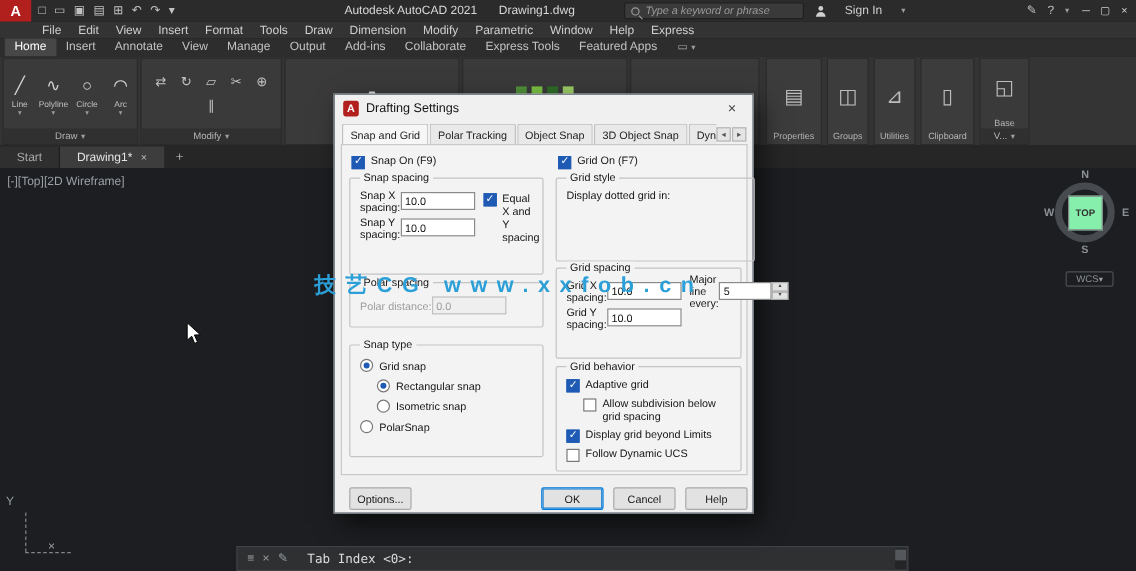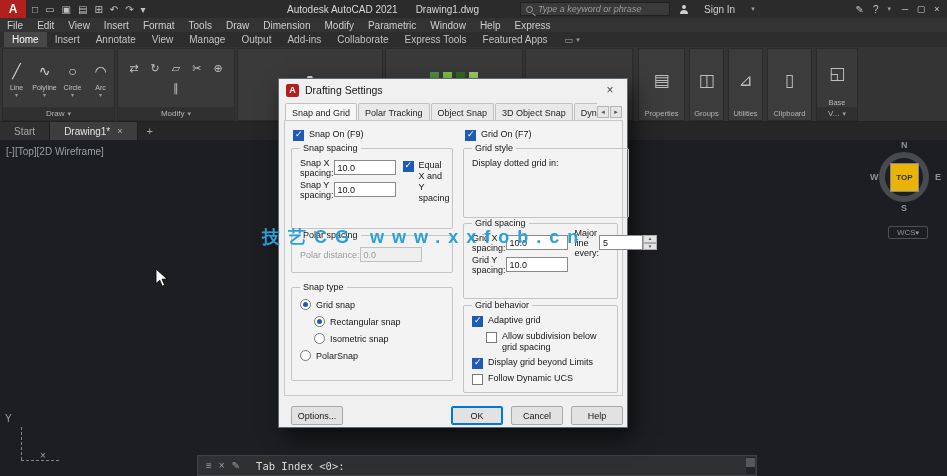--- a/index.html
+++ b/index.html
@@ -19,21 +19,21 @@
   #signin{position:absolute;left:680px;top:0;height:18px;display:flex;align-items:center;gap:16px;color:#cfcfcf;font-size:10px}
   #person{width:8px;height:9px;position:relative;flex:0 0 auto}
   #person::before{content:"";position:absolute;left:2px;top:0;width:4px;height:4px;border-radius:50%;background:#cfcfcf}
   #person::after{content:"";position:absolute;left:0;top:5px;width:8px;height:4px;border-radius:4px 4px 0 0;background:#cfcfcf}
   #tb-icons{position:absolute;right:56px;top:0;height:18px;display:flex;align-items:center;gap:9px;color:#c2c2c2;font-size:10px}
   #winctrl{position:absolute;right:2px;top:0;height:18px;display:flex;align-items:center;color:#d0d0d0;font-size:9px}
   #winctrl span{width:16px;text-align:center}
   .dd{font-size:7px;color:#9d9d9d}
 
   
-  #menubar{position:absolute;left:0;top:18px;width:947px;height:14px;background:#333333;display:flex;align-items:center;color:#cfcfcf;font-size:10px}
+  #menubar{position:absolute;left:0;top:18px;width:947px;height:14px;background:#333333;display:flex;align-items:center;padding-left:28px;color:#cfcfcf;font-size:10px}
   .mitem{padding:0 7px;white-space:nowrap}
 
   
   #ribbontabs{position:absolute;left:0;top:32px;width:947px;height:15px;background:#2d2d2d;display:flex;align-items:stretch;padding-left:4px;font-size:10px;color:#c2c2c2}
   #rtabs{display:flex}
   .rtab{display:flex;align-items:center;padding:0 8px;white-space:nowrap}
   .rtab.active{background:#474747;color:#fff}
   #rib-toggle{display:flex;align-items:center;gap:3px;padding:0 9px;color:#a8a8a8;font-size:9px}
 
   
@@ -74,21 +74,21 @@
   .ftab{display:flex;align-items:center;gap:7px;padding:0 14px;font-size:10px;background:#2f2f2f;color:#a8a8a8;border-right:1px solid #1e1e1e}
   .ftab.active{background:#3d3d3d;color:#e4e4e4}
   .fclose{font-size:9px;color:#b5b5b5}
   #ftab-plus{display:flex;align-items:center;padding:0 9px;color:#a8a8a8;font-size:11px}
 
   
   #viewport{position:absolute;left:0;top:140px;width:947px;height:336px;background:#1c1e21}
   #vp-controls{position:absolute;left:6px;top:146px;color:#9aa0a6;font-size:10px;z-index:5}
   #viewcube{position:absolute;left:872px;top:142px;width:72px;height:78px;z-index:5}
   #vc-ring{position:absolute;left:7px;top:10px;width:50px;height:50px;border:6px solid rgba(125,129,133,.45);border-radius:50%}
-  #vc-face{position:absolute;left:18px;top:21px;width:29px;height:29px;background:#eab308;border:1px solid #84888c;color:#333;font-size:8px;font-weight:bold;display:flex;align-items:center;justify-content:center}
+  #vc-face{position:absolute;left:18px;top:21px;width:29px;height:29px;background:#86efac;border:1px solid #84888c;color:#333;font-size:8px;font-weight:bold;display:flex;align-items:center;justify-content:center}
   .vc-letter{position:absolute;color:#8d9297;font-size:9px;font-weight:bold}
   #vc-n{left:29px;top:-2px}#vc-w{left:-2px;top:30px}#vc-e{left:63px;top:30px}#vc-s{left:29px;top:61px}
   #wcs{position:absolute;left:888px;top:226px;width:40px;height:13px;border:1px solid #4c5055;border-radius:2px;color:#8d9297;font-size:8px;display:flex;align-items:center;justify-content:center;gap:0;z-index:5}
   #watermark{position:absolute;left:262px;top:225px;z-index:30;color:#2b9fd8;font-size:18px;font-weight:bold;letter-spacing:8px;white-space:nowrap}
   #cursor{position:absolute;left:155px;top:268px;z-index:25}
   #ucs-y{position:absolute;left:5px;top:413px;color:#9aa0a6;font-size:10px;z-index:5}
   #ucs-v{position:absolute;left:21px;top:427px;height:33px;border-left:1px dashed #80868c;z-index:5}
   #ucs-h{position:absolute;left:21px;top:460px;width:38px;border-top:1px dashed #80868c;z-index:5}
   #ucs-x{position:absolute;left:40px;top:450px;color:#9aa0a6;font-size:10px;z-index:5}
 

